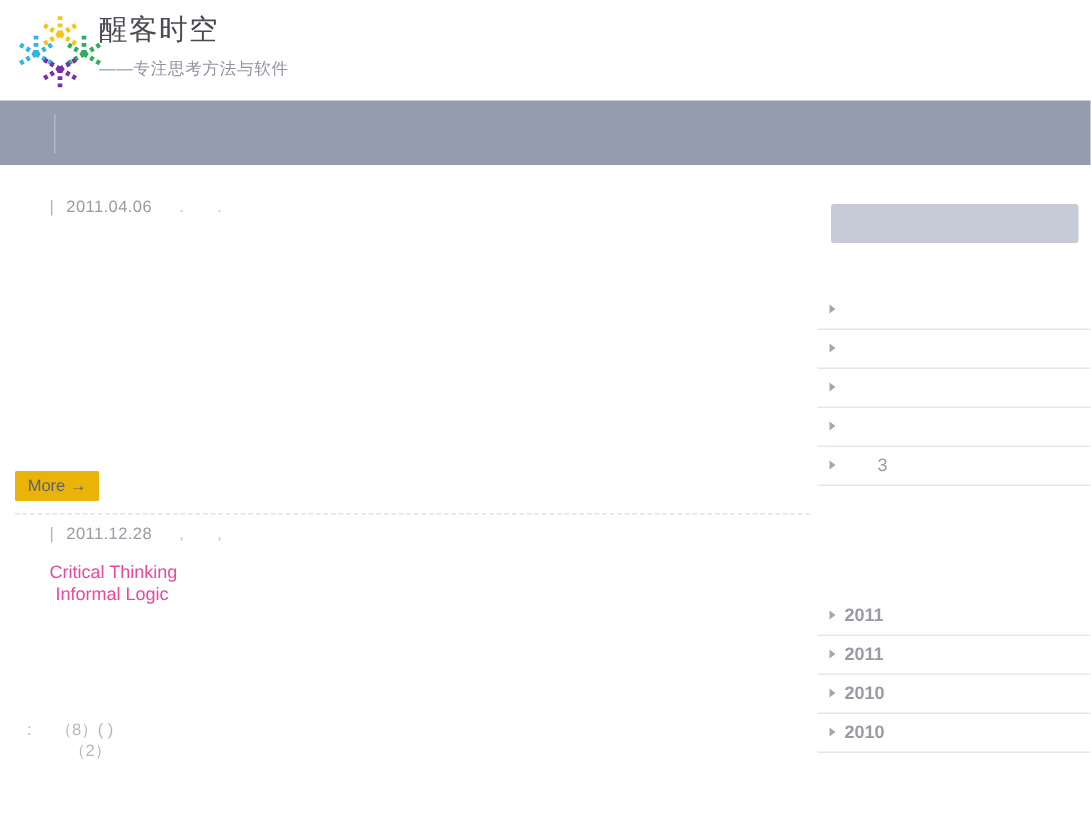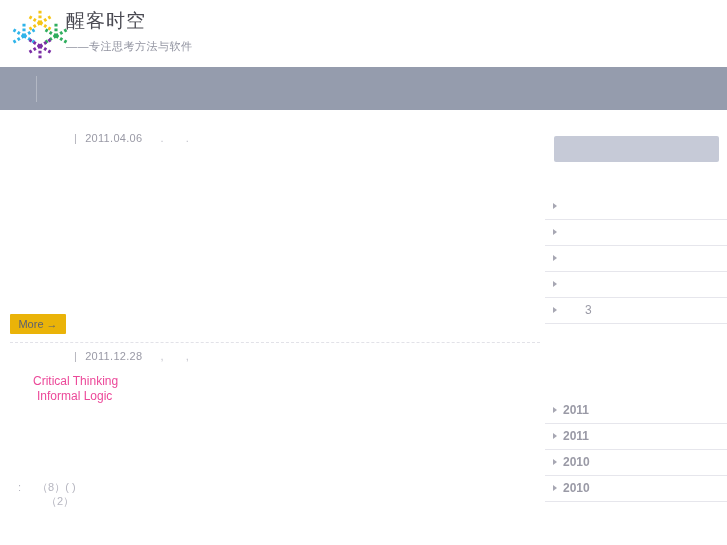--- a/index.html
+++ b/index.html
@@ -106,21 +106,20 @@
   #post-1 { top: 22px; }
   #post-2 { top: 240px; }
 
   .post-meta {
     position: absolute;
     left: 33px; top: 0;
     font-size: 11px;
     color: #9a9aa6;
     white-space: nowrap;
     letter-spacing: 0.3px;
-    margin-left: 41px;
   }
   .meta-bar {
     color: #b0b0ba;
     margin-right: 8px;
   }
   .meta-date { margin-right: 18px; }
   .meta-extra { margin-right: 22px; color: #c2c2cb; }
 
   .post-title {
     position: absolute;

